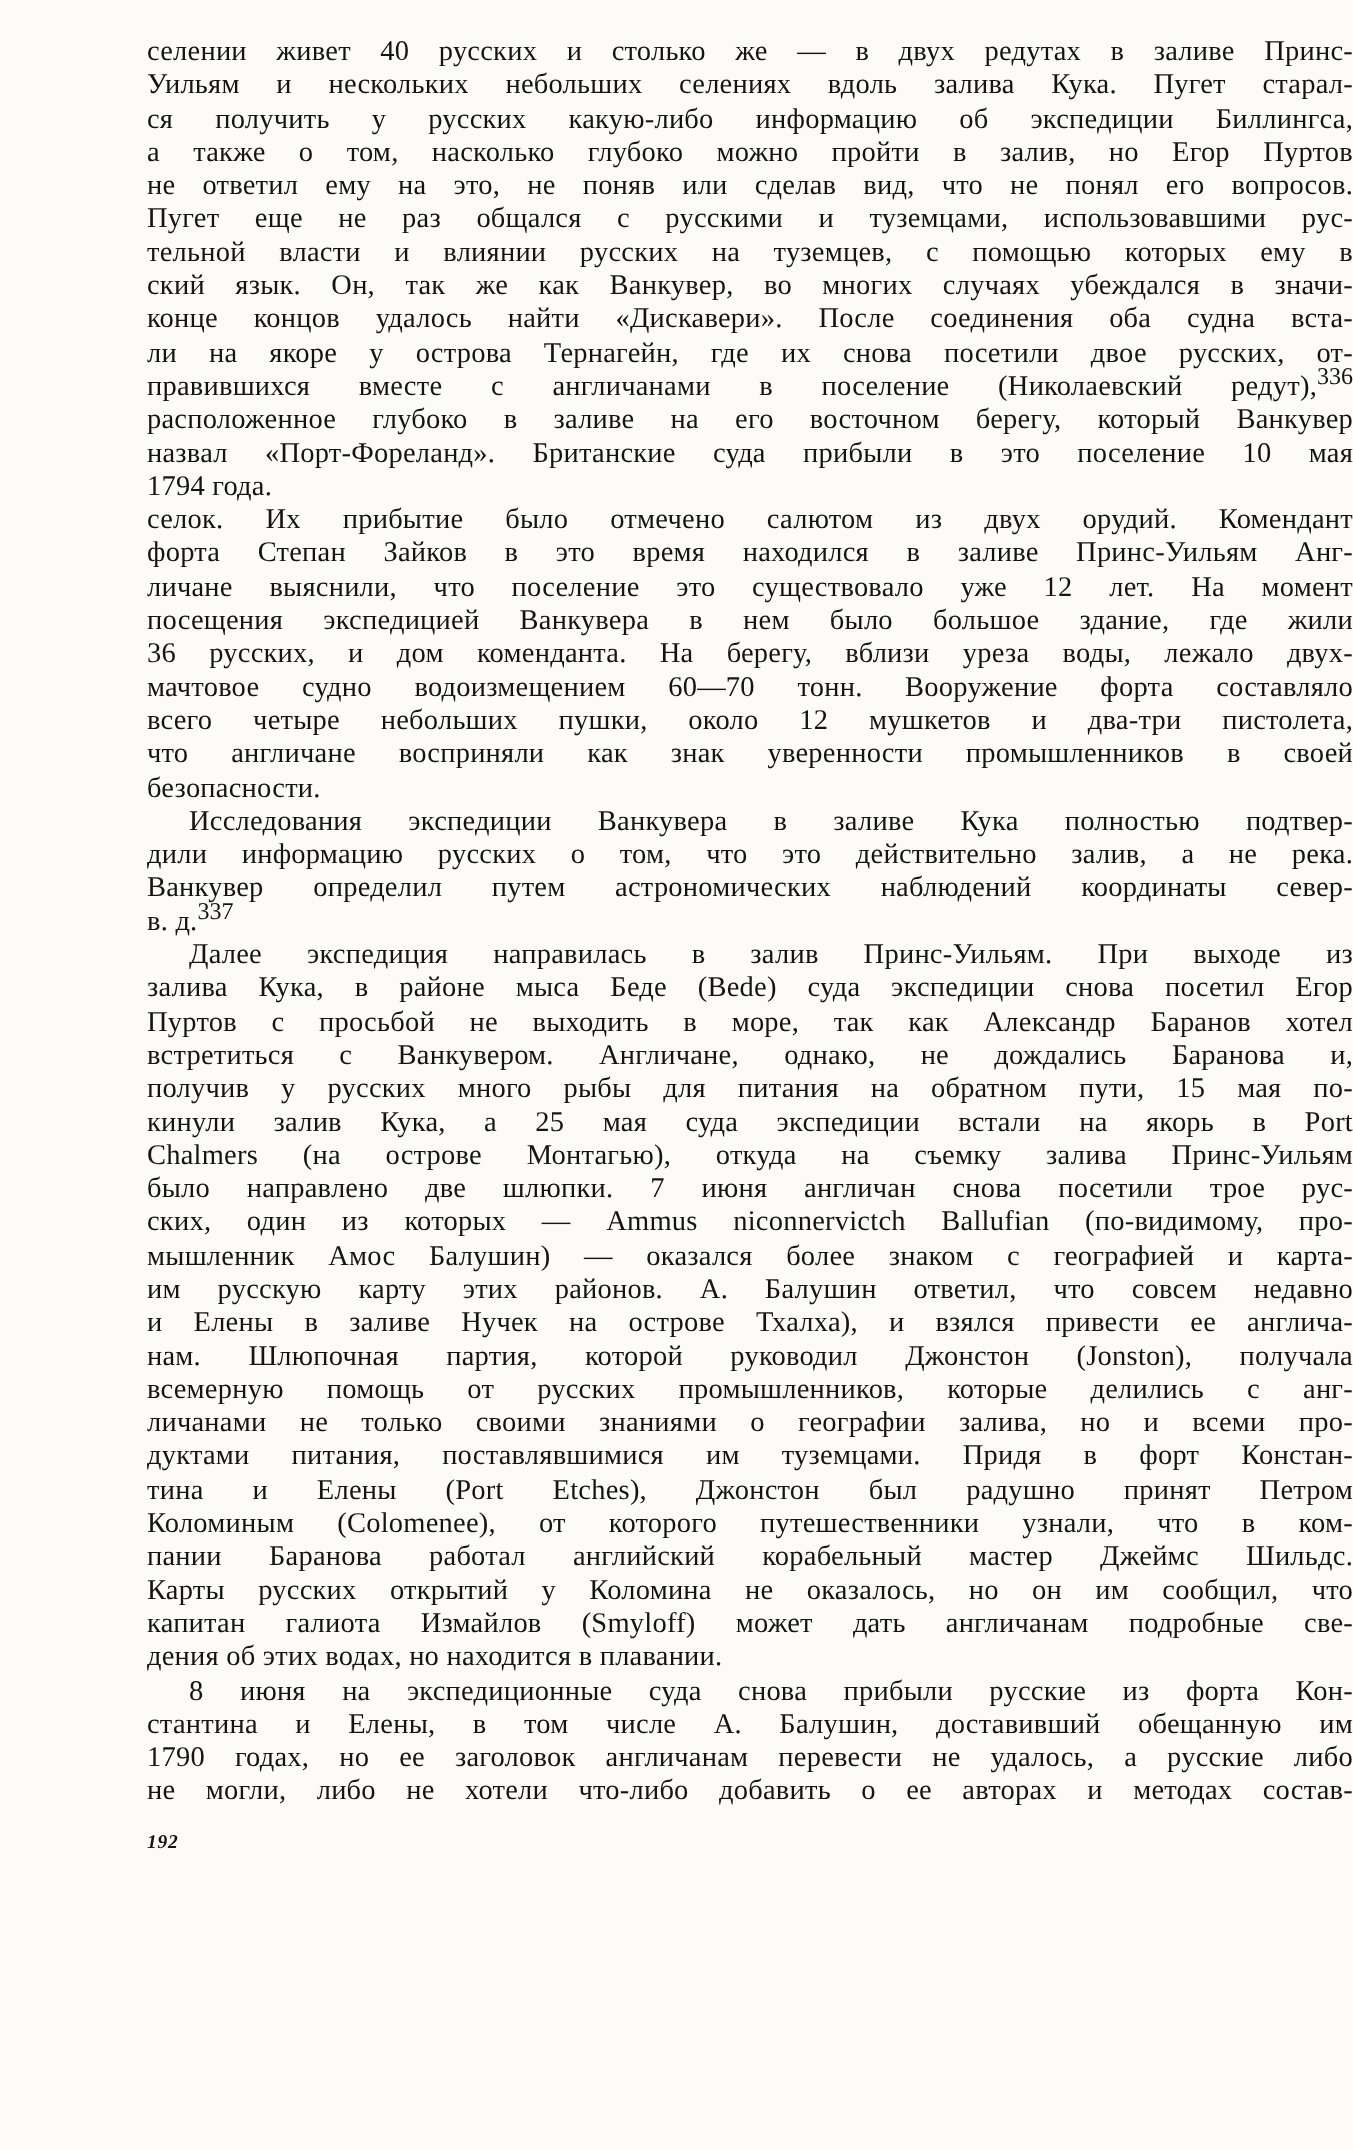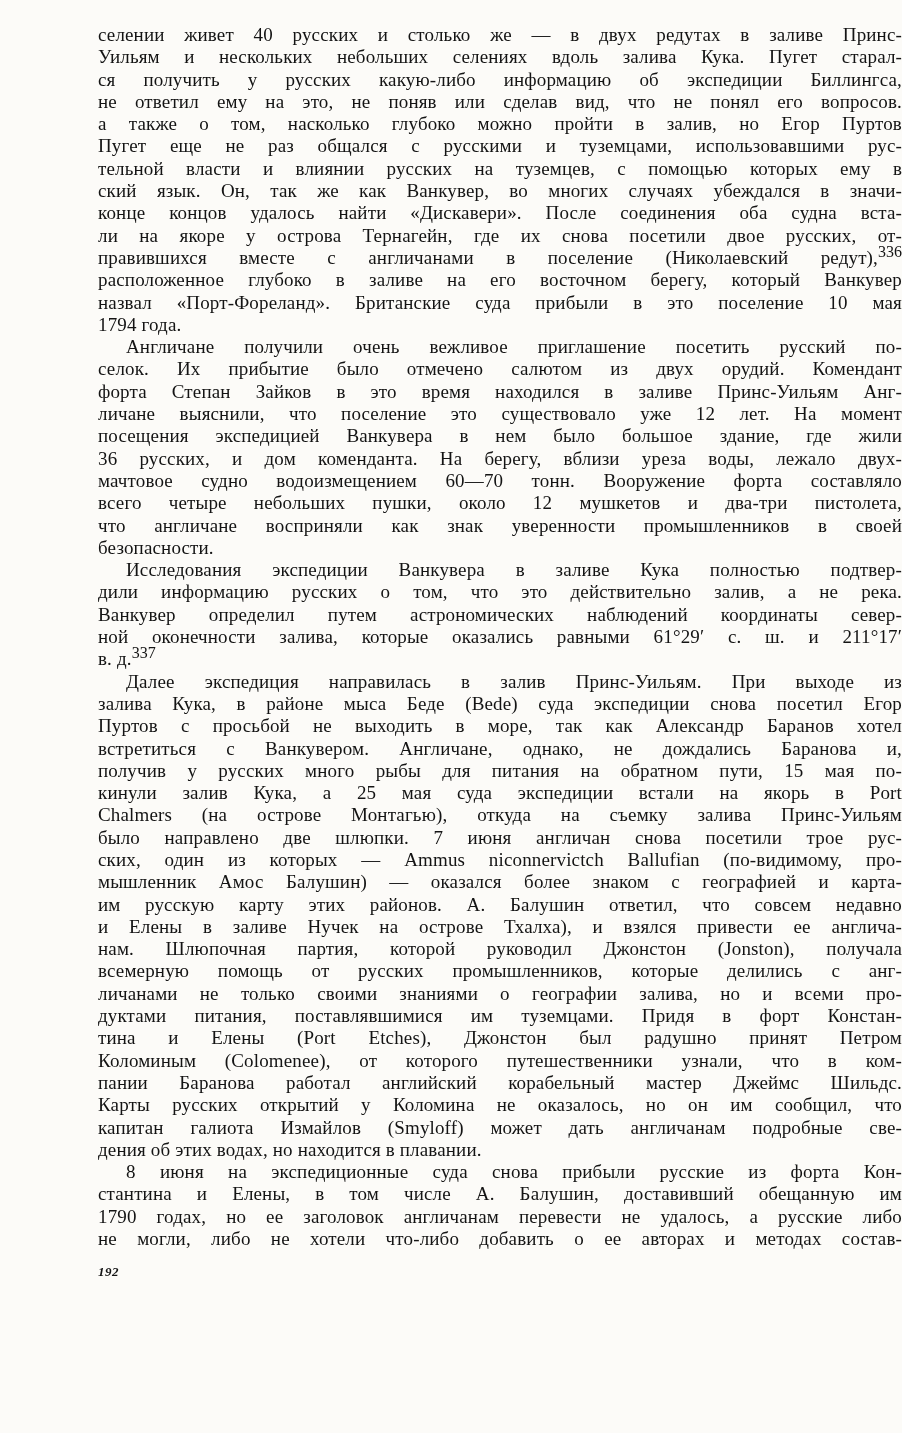--- a/index.html
+++ b/index.html
@@ -57,49 +57,47 @@
 </style>
 </head>
 <body>
 
 <div class="scan-page">
   <div class="text-block">
       <div class="paragraph">
         <div class="line just">селении живет 40 русских и столько же — в двух редутах в заливе Принс-</div>
         <div class="line just">Уильям и нескольких небольших селениях вдоль залива Кука. Пугет старал-</div>
         <div class="line just">ся получить у русских какую-либо информацию об экспедиции Биллингса,</div>
+        <div class="line just">а также о том, насколько глубоко можно пройти в залив, но Егор Пуртов</div>
         <div class="line just">не ответил ему на это, не поняв или сделав вид, что не понял его вопросов.</div>
-        <div class="line just">а также о том, насколько глубоко можно пройти в залив, но Егор Пуртов</div>
         <div class="line just">Пугет еще не раз общался с русскими и туземцами, использовавшими рус-</div>
         <div class="line just">тельной власти и влиянии русских на туземцев, с помощью которых ему в</div>
         <div class="line just">ский язык. Он, так же как Ванкувер, во многих случаях убеждался в значи-</div>
         <div class="line just">конце концов удалось найти «Дискавери». После соединения оба судна вста-</div>
         <div class="line just">ли на якоре у острова Тернагейн, где их снова посетили двое русских, от-</div>
         <div class="line just">правившихся вместе с англичанами в поселение (Николаевский редут),<sup class="fn">336</sup></div>
         <div class="line just">расположенное глубоко в заливе на его восточном берегу, который Ванкувер</div>
         <div class="line just">назвал «Порт-Фореланд». Британские суда прибыли в это поселение 10 мая</div>
         <div class="line">1794 года.</div>
       </div>
       <div class="paragraph">
-        <div class="line indent just">Англичане получили очень вежливое приглашение посетить русский по-</div>
         <div class="line just">селок. Их прибытие было отмечено салютом из двух орудий. Комендант</div>
         <div class="line just">форта Степан Зайков в это время находился в заливе Принс-Уильям Анг-</div>
         <div class="line just">личане выяснили, что поселение это существовало уже 12 лет. На момент</div>
         <div class="line just">посещения экспедицией Ванкувера в нем было большое здание, где жили</div>
         <div class="line just">36 русских, и дом коменданта. На берегу, вблизи уреза воды, лежало двух-</div>
         <div class="line just">мачтовое судно водоизмещением 60—70 тонн. Вооружение форта составляло</div>
         <div class="line just">всего четыре небольших пушки, около 12 мушкетов и два-три пистолета,</div>
         <div class="line just">что англичане восприняли как знак уверенности промышленников в своей</div>
         <div class="line">безопасности.</div>
       </div>
       <div class="paragraph">
         <div class="line indent just">Исследования экспедиции Ванкувера в заливе Кука полностью подтвер-</div>
         <div class="line just">дили информацию русских о том, что это действительно залив, а не река.</div>
         <div class="line just">Ванкувер определил путем астрономических наблюдений координаты север-</div>
-        <div class="line just">ной оконечности залива, которые оказались равными 61°29′ с. ш. и 211°17′</div>
         <div class="line">в. д.<sup class="fn">337</sup></div>
       </div>
       <div class="paragraph">
         <div class="line indent just">Далее экспедиция направилась в залив Принс-Уильям. При выходе из</div>
         <div class="line just">залива Кука, в районе мыса Беде (Bede) суда экспедиции снова посетил Егор</div>
         <div class="line just">Пуртов с просьбой не выходить в море, так как Александр Баранов хотел</div>
         <div class="line just">встретиться с Ванкувером. Англичане, однако, не дождались Баранова и,</div>
         <div class="line just">получив у русских много рыбы для питания на обратном пути, 15 мая по-</div>
         <div class="line just">кинули залив Кука, а 25 мая суда экспедиции встали на якорь в Port</div>
         <div class="line just">Chalmers (на острове Монтагью), откуда на съемку залива Принс-Уильям</div>

